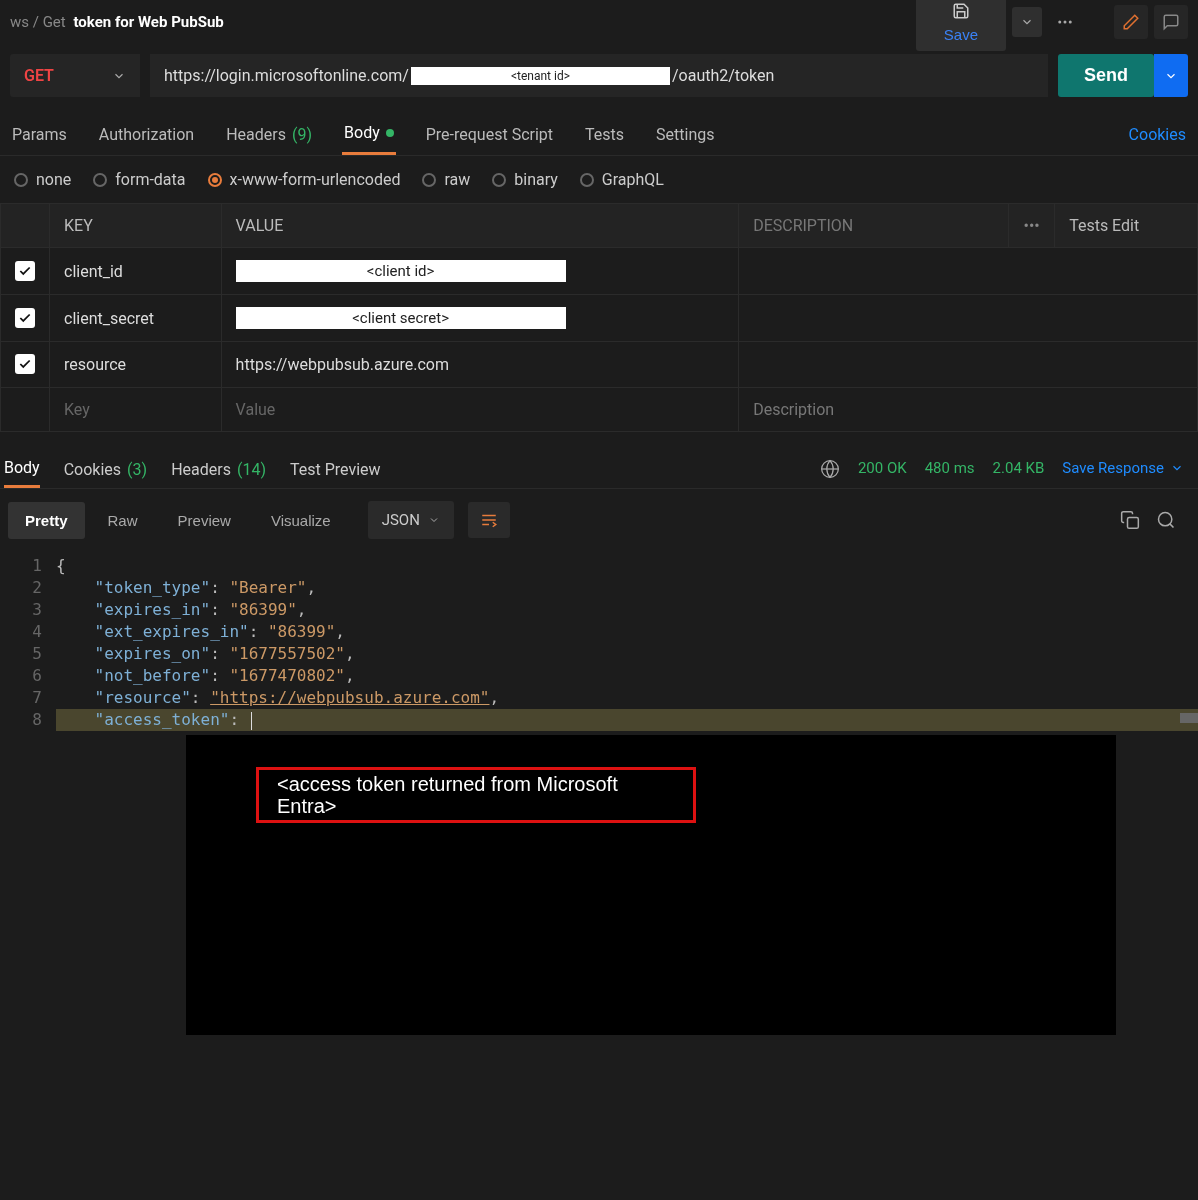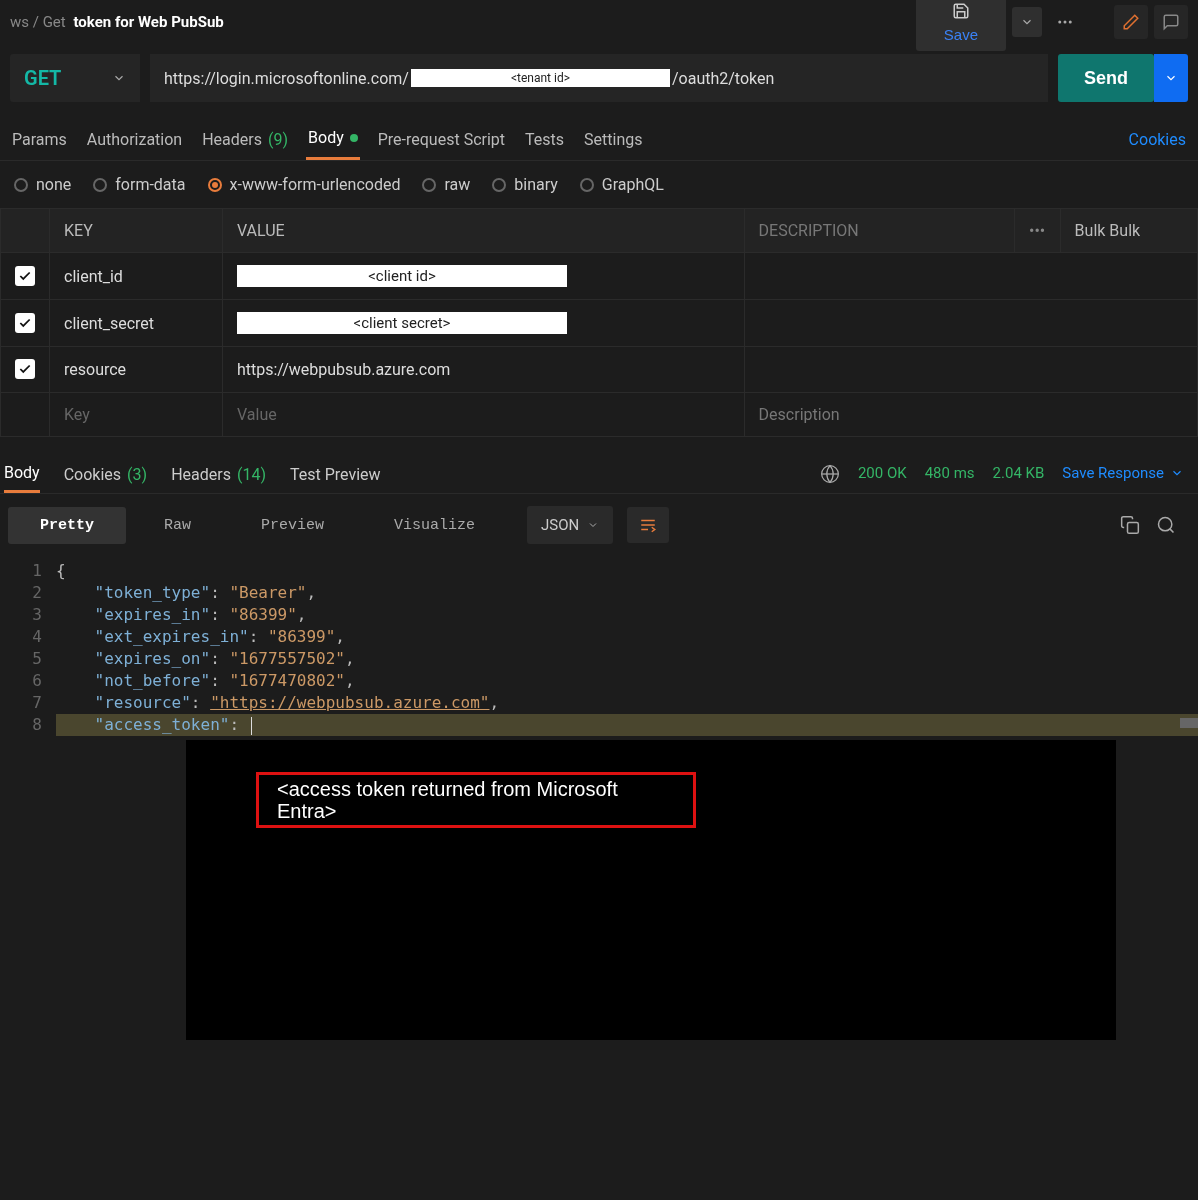--- a/index.html
+++ b/index.html
@@ -31,40 +31,40 @@
     font-size:15px;
     cursor:pointer;
     flex-direction:column;
   }
   .save-caret { background:#2f2f2f;border:none;color:#aaa;padding:8px 8px;border-radius:3px;cursor:pointer;}
   .icon-btn { background:#2f2f2f;border:none;color:#aaa;width:34px;height:34px;border-radius:3px;display:flex;align-items:center;justify-content:center;cursor:pointer;}
   .icon-btn.transparent{background:transparent;}
   .icon-btn.orange svg{stroke:#e07030;}
   .url-row { display:flex; align-items:stretch; padding:10px; gap:10px;}
   .method-select {
-    background:#252525; color:#14b8a6; border:none; padding:12px 14px; width:130px;
-    display:flex;align-items:center;justify-content:space-between;font-size:20px;font-weight:600;
+    background:#252525; color:#ef4444; border:none; padding:12px 14px; width:130px;
+    display:flex;align-items:center;justify-content:space-between;font-size:16px;font-weight:600;
     border-radius:3px 0 0 3px;
     cursor:pointer;
   }
   .url-input {
     flex:1; background:#252525; color:#ddd; border:none; padding:12px 14px; font-size:16px;
     position:relative;
     display:flex;align-items:center;
   }
   .url-input .redact {
     background:#fff;color:#222;padding:2px 100px 2px 100px;font-size:12px;margin:0 2px;
   }
   .send-btn {
     background:#0f766e; color:#fff; border:none; padding:0 26px; font-size:18px;font-weight:600;border-radius:3px;
     display:flex;align-items:center;gap:10px;cursor:pointer;
   }
   .send-caret{background:#0f6cf2;border:none;color:#fff;padding:0 10px;border-radius:0 3px 3px 0;cursor:pointer;}
   .send-wrap{display:flex;}
-  .req-tabs { display:flex; align-items:center; padding:6px 10px 0 10px; gap:16px; border-bottom:1px solid #2a2a2a;}
+  .req-tabs { display:flex; align-items:center; padding:6px 10px 0 10px; gap:28px; border-bottom:1px solid #2a2a2a;}
   .req-tab { color:#bbb; padding:10px 2px; cursor:pointer; font-size:16px; display:flex;align-items:center;gap:6px;}
   .req-tab .count{color:#34b566;}
   .req-tab.active{color:#fff;border-bottom:3px solid #e87c3c;}
   .req-tab .dot{width:8px;height:8px;border-radius:50%;background:#34b566;display:inline-block;}
   .cookies-link{margin-left:auto;color:#1f8cff;cursor:pointer;font-size:16px;padding:10px 2px;}
   .body-type-row{display:flex;align-items:center;gap:22px;padding:14px 14px;}
   .radio{display:flex;align-items:center;gap:8px;color:#ccc;font-size:16px;cursor:pointer;}
   .radio .r{width:14px;height:14px;border-radius:50%;border:2px solid #666;display:inline-block;}
   .radio.active .r{border-color:#e87c3c;position:relative;}
   .radio.active .r::after{content:"";position:absolute;inset:2px;background:#e87c3c;border-radius:50%;}
@@ -81,21 +81,21 @@
   .placeholder-row td{color:#666;}
   .bulk-cell{font-size:16px;color:#fff;}
   .resp-tabs{display:flex;align-items:center;gap:24px;padding:18px 4px 0 4px;border-bottom:1px solid #2a2a2a;}
   .resp-tab{color:#ccc;padding:8px 0;cursor:pointer;font-size:16px;display:flex;align-items:center;gap:6px;}
   .resp-tab.active{color:#fff;border-bottom:3px solid #e87c3c;}
   .resp-tab .count{color:#34b566;}
   .resp-right{margin-left:auto;display:flex;align-items:flex-start;gap:18px;font-size:15px;padding-right:10px;}
   .status-green{color:#34b566;}
   .save-resp{color:#1f8cff;cursor:pointer;display:flex;align-items:center;gap:6px;}
   .viewer-row{display:flex;align-items:center;gap:6px;padding:12px 8px;}
-  .view-tab{background:transparent;border:none;color:#aaa;padding:10px 32px;font-size:15px;cursor:pointer;border-radius:3px;font-family:Liberation Mono, monospace;}
+  .view-tab{background:transparent;border:none;color:#aaa;padding:10px 17px;font-size:15px;cursor:pointer;border-radius:3px;}
   .view-tab.active{background:#333;color:#fff;font-weight:600;}
   .format-select{background:#2a2a2a;border:none;color:#ccc;padding:10px 14px;font-size:15px;display:flex;align-items:center;gap:8px;cursor:pointer;margin-left:14px;border-radius:3px;}
   .wrap-btn{background:#2a2a2a;border:none;padding:10px 12px;margin-left:8px;border-radius:3px;cursor:pointer;}
   .viewer-right{margin-left:auto;display:flex;gap:16px;padding-right:14px;}
   .code-area{display:flex;font-family:ui-monospace,Menlo,Consolas,monospace;font-size:16px;line-height:22px;padding:4px 0;position:relative;}
   .gutter{width:56px;text-align:right;color:#666;padding-right:14px;}
   .gutter div{height:22px;}
   .code{flex:1;position:relative;}
   .code .line{height:22px;white-space:pre;}
   .tok-key{color:#7eb0d6;}
@@ -231,21 +231,21 @@
 </div>
 
 <table class="kv-table">
   <tbody>
       <tr>
     <th class="check-col"></th>
     <th>KEY</th>
     <th>VALUE</th>
     <th class="desc-col">DESCRIPTION</th>
     <th class="more-col">•••</th>
-    <th class="bulk-cell">Bulk Bulk</th>
+    <th class="bulk-cell">Tests Edit</th>
   </tr>
   <tr>
     <td class="check-col"><span class="checkbox">
             <svg width="14" height="14" viewBox="0 0 24 24" fill="none" stroke-width="3">
               <polyline points="20 6 9 17 4 12"></polyline>
             </svg>
           </span></td>
     <td>client_id</td>
     <td><span class="redact-cell">&lt;client id&gt;</span></td>
     <td class="desc-col" colspan="3"></td>

